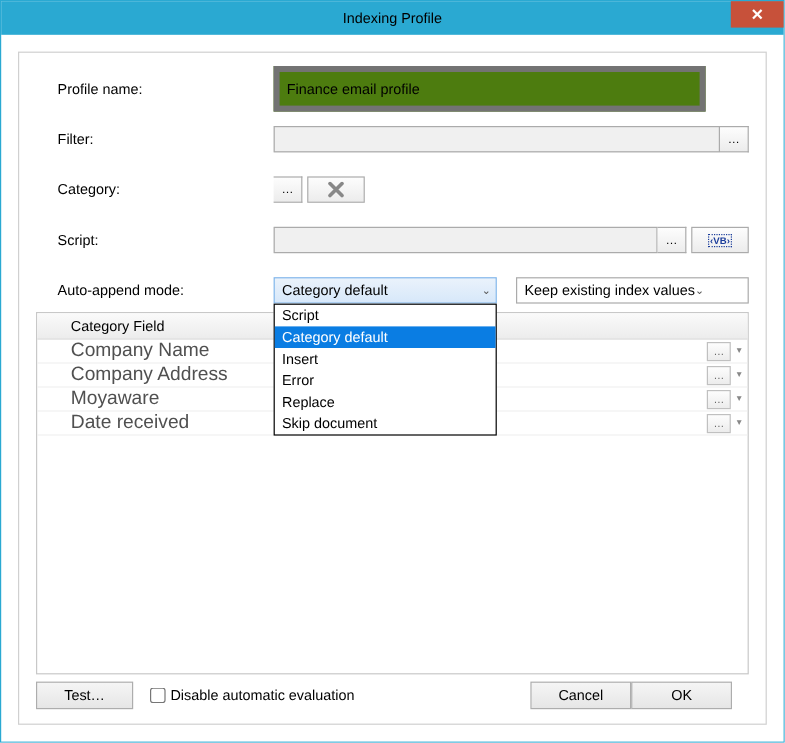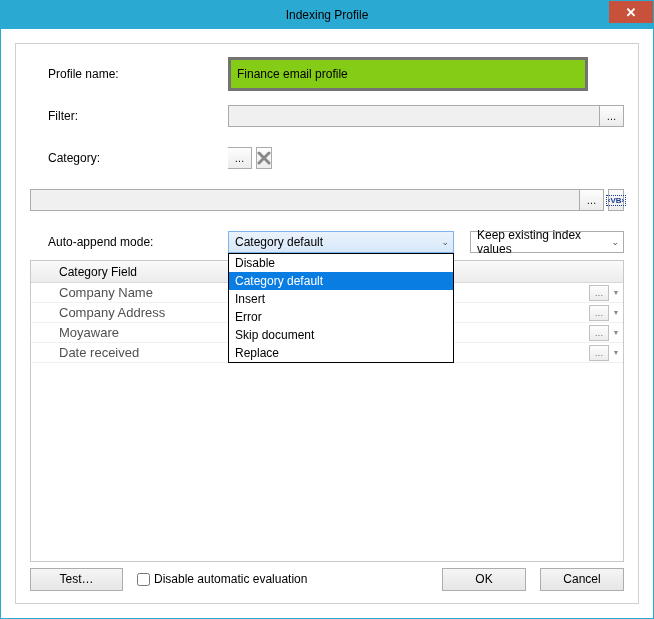--- a/index.html
+++ b/index.html
@@ -71,40 +71,40 @@
   border: 1px solid #ababab;
   background: #f0f0f0;
   padding: 2px 6px;
   font-size: 12px;
   display: flex;
   align-items: center;
 }
 .input-text {
   flex: 1;
   height: 22px;
-  border: 3px solid #737373;
-  background: #84cc16;
+  border: 5px solid #737373;
+  background: #4d7c0f;
   padding: 14px 6px;
   font-size: 12px;
 }
 .browse-btn {
   width: 24px;
   height: 22px;
   border: 1px solid #ababab;
   background: linear-gradient(#fdfdfd,#ececec);
   display: flex;
   align-items: center;
   justify-content: center;
   margin-left: 0;
   border-left: none;
   font-size: 10px;
   cursor: default;
 }
 .icon-btn {
-  width: 16px;
+  width: 48px;
   height: 22px;
   border: 1px solid #ababab;
   background: linear-gradient(#fdfdfd,#ececec);
   display: flex;
   align-items: center;
   justify-content: center;
   margin-left: 4px;
   cursor: default;
 }
 .x-gray svg { width: 14px; height: 14px; }
@@ -187,21 +187,21 @@
 }
 .grid-row {
   display: flex;
   height: 20px;
   align-items: center;
   border-bottom: 1px solid #f0f0f0;
 }
 .gr-col1 {
   width: 206px;
   padding-left: 28px;
-  font-size: 13px;
+  font-size: 16px;
   color: #505050;
 }
 .gr-col2 {
   flex: 1;
   display: flex;
   align-items: center;
   justify-content: flex-end;
   padding-right: 2px;
 }
 .cell-browse {
@@ -286,41 +286,42 @@
         <span>…</span>
       </div>
       <div class="icon-btn x-gray">
         <svg viewBox="0 0 14 14">
           <path d="M2 2 L12 12 M12 2 L2 12" stroke="#888" stroke-width="3" stroke-linecap="round"></path>
         </svg>
       </div>
     </div>
 
     <div class="form-row">
+      <div class="form-label">Script:</div>
       <div class="input-readonly"></div>
       <div class="browse-btn">
         <span>…</span>
       </div>
       <div class="icon-btn">
         <span class="vb-label">‹VB›</span>
       </div>
     </div>
 
     <div class="form-row" style="margin-bottom:4px;">
       <div class="form-label">Auto-append mode:</div>
-      <div class="dropdown" style="width:226px;">
+      <div class="dropdown" style="width:186px;">
         <span>Category default</span>
         <span class="chev">⌄</span>
         <div class="dropdown-list">
-          <div class="dropdown-item">Disable</div>
+          <div class="dropdown-item">Script</div>
           <div class="dropdown-item selected">Category default</div>
           <div class="dropdown-item">Insert</div>
           <div class="dropdown-item">Error</div>
+          <div class="dropdown-item">Replace</div>
           <div class="dropdown-item">Skip document</div>
-          <div class="dropdown-item">Replace</div>
         </div>
       </div>
       <div style="width:16px;"></div>
       <div class="dropdown-plain" style="flex:1;">
         <span>Keep existing index values</span>
         <span class="chev">⌄</span>
       </div>
     </div>
 
     <div class="grid">
@@ -368,30 +369,30 @@
               <span>…</span>
             </div>
           <div class="cell-drop">
               <span>▼</span>
             </div>
         </div>
       </div>
     </div>
 
     <div class="button-bar">
-      <div class="btn" style="width:93px;padding:0;">
+      <div class="btn" style="width:81px;padding:0;">
         <span>Test…</span>
       </div>
       <label class="checkbox-wrap">
         <input type="checkbox" style="">
         <span>Disable automatic evaluation</span>
       </label>
       <div class="spacer"></div>
+      <div class="btn" style="width:84px;padding:0;">
+        <span>Cancel</span>
+      </div>
       <div class="btn" style="width:84px;padding:0;margin-right:14px;">
         <span>OK</span>
       </div>
-      <div class="btn" style="width:84px;padding:0;">
-        <span>Cancel</span>
-      </div>
     </div>
 
   </div>
 </div>
 
 </body></html>

